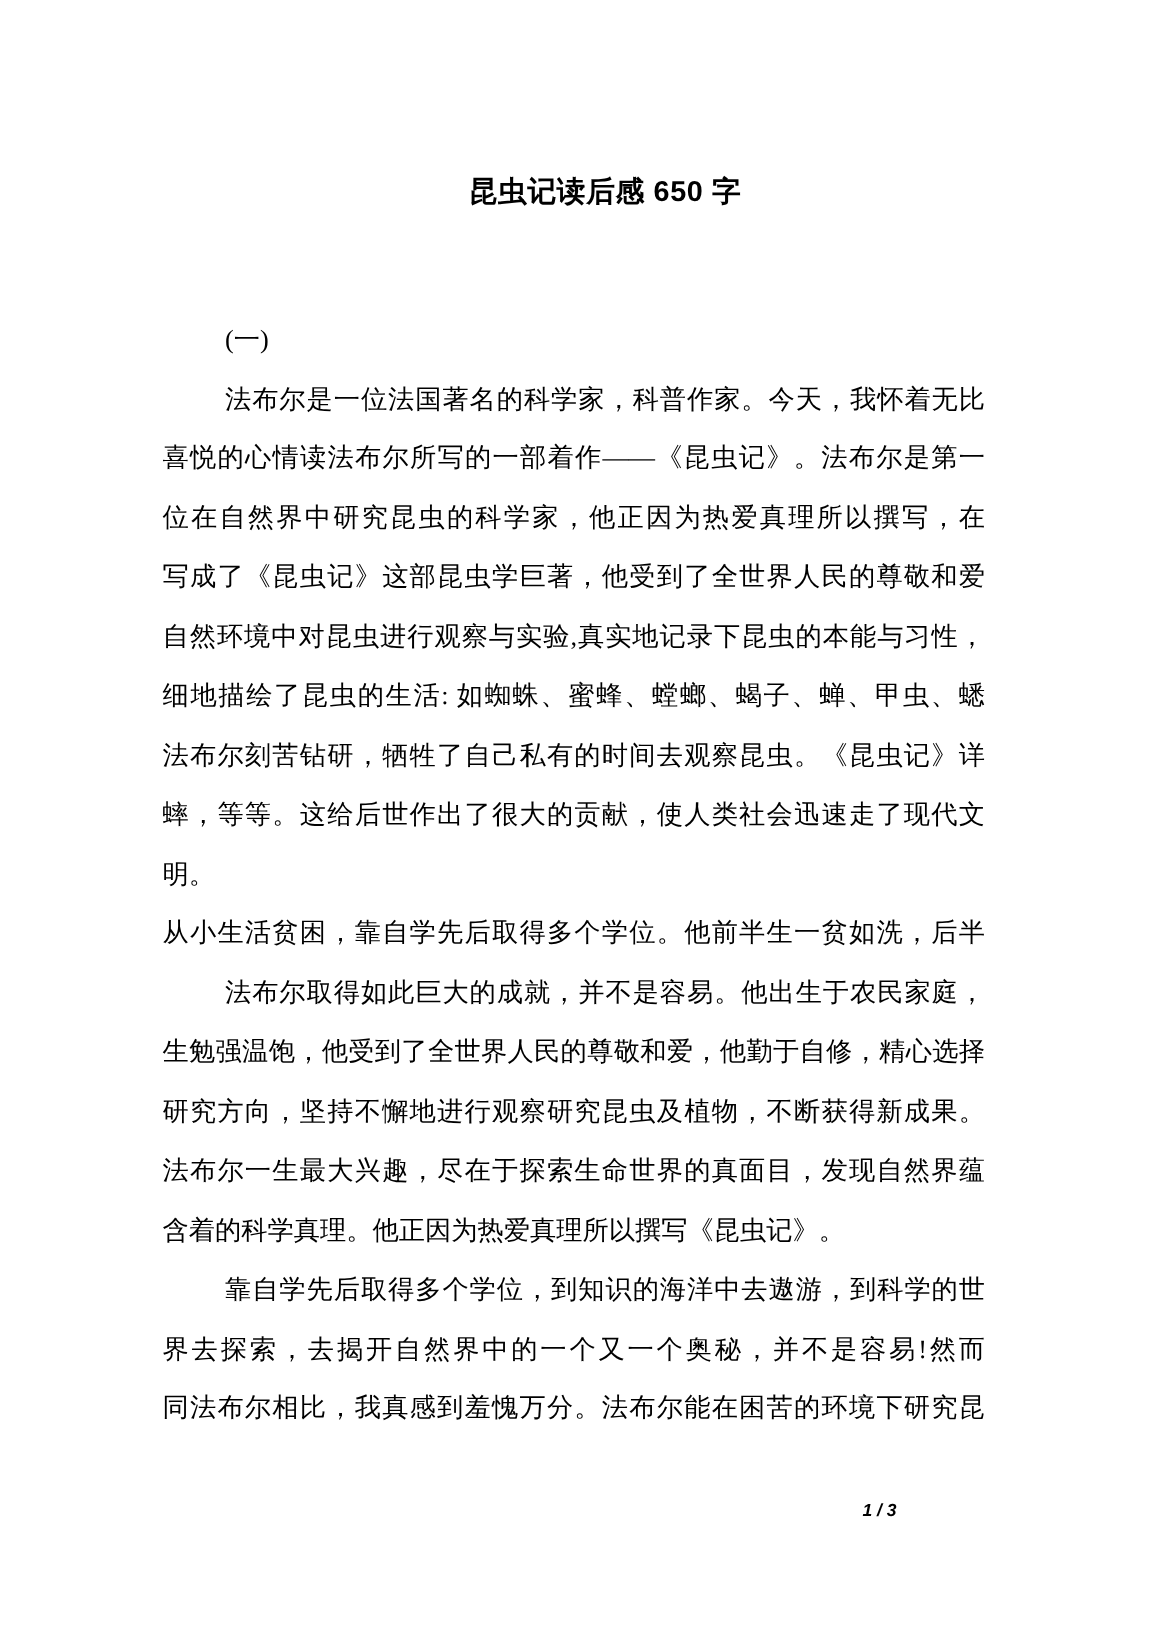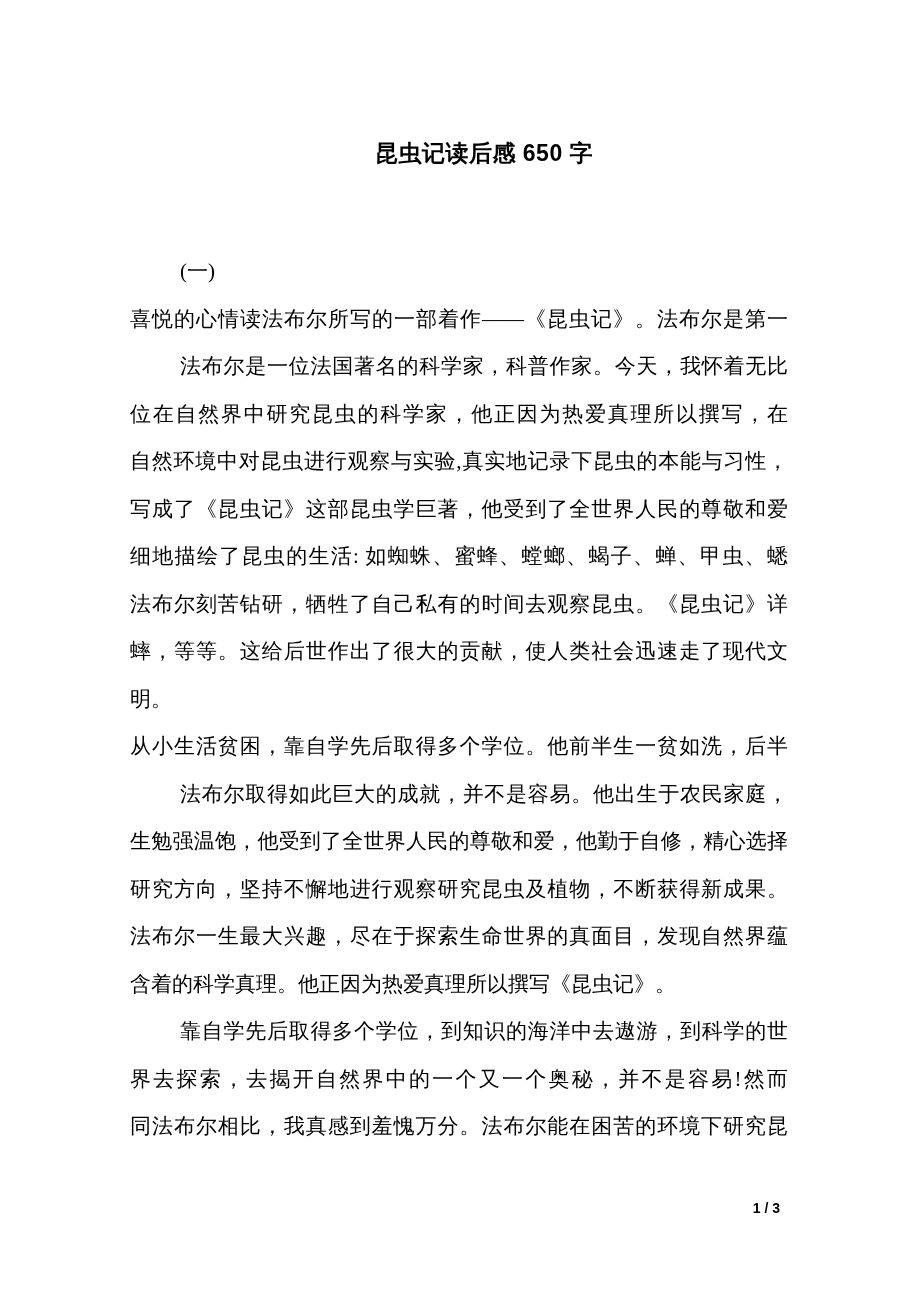--- a/index.html
+++ b/index.html
@@ -50,40 +50,41 @@
     text-indent: 50px;
   }
   .line.para-end {
     text-align-last: left;
   }
   .page-footer {
     position: absolute;
     top: 1200px;
     left: 690px;
     width: 90px;
-    text-align: right;
+    text-align: left;
     font-size: 14px;
     font-weight: 700;
     font-family: "Liberation Sans", sans-serif;
     color: #000000;
+    font-style: italic;
   }
 </style>
 </head>
 <body>
 
 <div class="page">
   <h1 class="doc-title">昆虫记读后感 650 字</h1>
 
   <div class="doc-body">
       <div class="line indent para-end">(一)</div>
+      <div class="line indent">法布尔是一位法国著名的科学家，科普作家。今天，我怀着无比</div>
       <div class="line">喜悦的心情读法布尔所写的一部着作——《昆虫记》。法布尔是第一</div>
-      <div class="line indent">法布尔是一位法国著名的科学家，科普作家。今天，我怀着无比</div>
       <div class="line">位在自然界中研究昆虫的科学家，他正因为热爱真理所以撰写，在</div>
+      <div class="line">写成了《昆虫记》这部昆虫学巨著，他受到了全世界人民的尊敬和爱</div>
       <div class="line">自然环境中对昆虫进行观察与实验,真实地记录下昆虫的本能与习性，</div>
-      <div class="line">写成了《昆虫记》这部昆虫学巨著，他受到了全世界人民的尊敬和爱</div>
       <div class="line">细地描绘了昆虫的生活: 如蜘蛛、蜜蜂、螳螂、蝎子、蝉、甲虫、蟋</div>
       <div class="line">法布尔刻苦钻研，牺牲了自己私有的时间去观察昆虫。《昆虫记》详</div>
       <div class="line">蟀，等等。这给后世作出了很大的贡献，使人类社会迅速走了现代文</div>
       <div class="line para-end">明。</div>
       <div class="line">从小生活贫困，靠自学先后取得多个学位。他前半生一贫如洗，后半</div>
       <div class="line indent">法布尔取得如此巨大的成就，并不是容易。他出生于农民家庭，</div>
       <div class="line">生勉强温饱，他受到了全世界人民的尊敬和爱，他勤于自修，精心选择</div>
       <div class="line">研究方向，坚持不懈地进行观察研究昆虫及植物，不断获得新成果。</div>
       <div class="line">法布尔一生最大兴趣，尽在于探索生命世界的真面目，发现自然界蕴</div>
       <div class="line para-end">含着的科学真理。他正因为热爱真理所以撰写《昆虫记》。</div>

